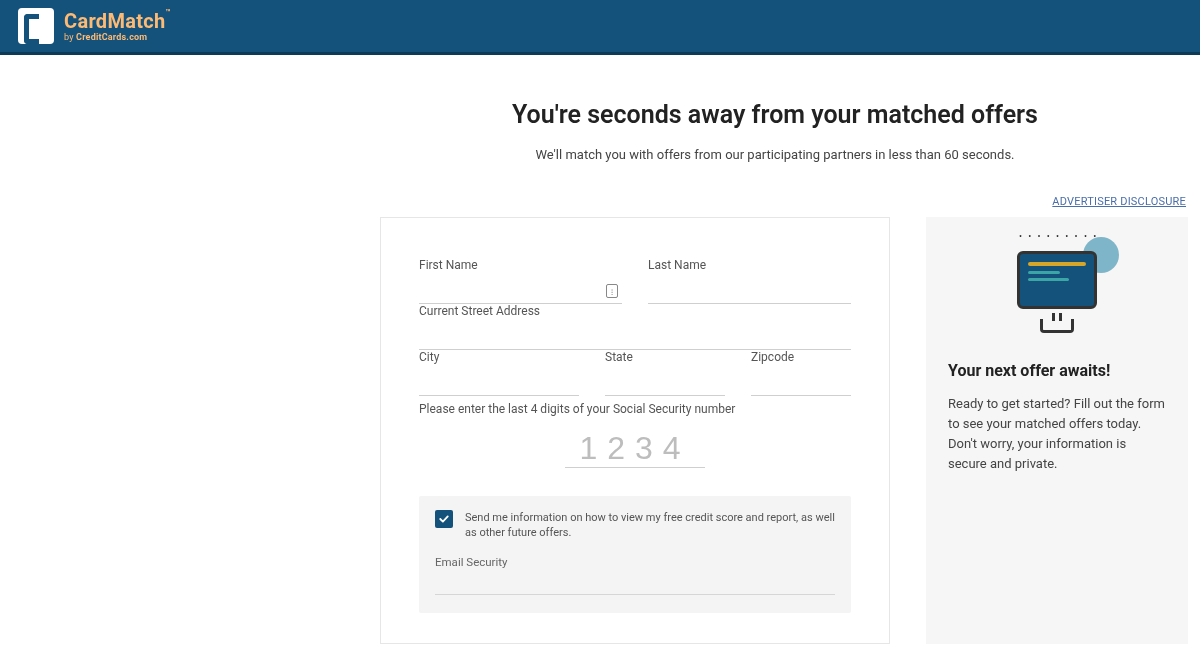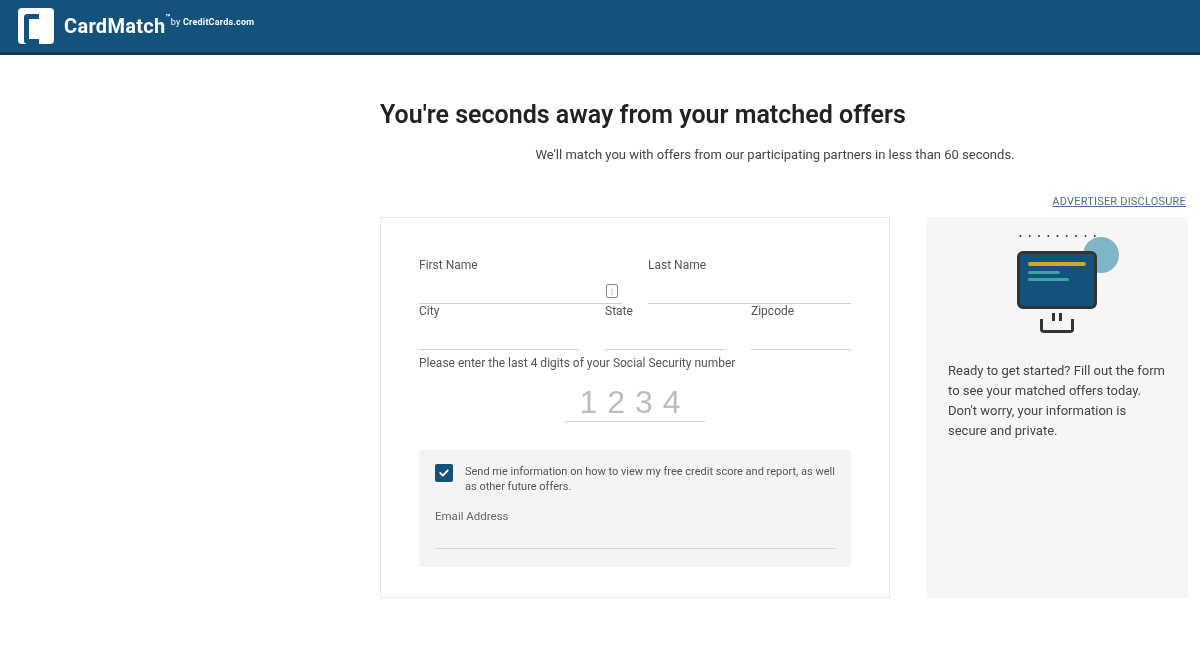--- a/index.html
+++ b/index.html
@@ -1,28 +1,28 @@
 <!DOCTYPE html>
 <html><head>
 <meta charset="utf-8">
 <style>
   * { box-sizing: border-box; margin: 0; padding: 0; }
   body { font-family: -apple-system, "Segoe UI", Roboto, Helvetica, Arial, sans-serif; color:#333; background:#fff; width:1200px; }
   .topbar { background:#14527c; border-bottom:3px solid #0d3a57; height:55px; display:flex; align-items:center; padding-left:18px; }
   .logo-wrap { display:flex; align-items:center; gap:10px; }
   .logo-mark { width:36px; height:36px; background:#fff; border-radius:4px; position:relative; display:flex; align-items:center; justify-content:center; }
   .logo-mark::before { content:""; position:absolute; width:20px; height:20px; border:5px solid #14527c; border-right:none; border-radius:4px 0 0 4px; left:6px; top:6px; clip-path: polygon(0 0, 60% 0, 60% 35%, 100% 35%, 100% 65%, 60% 65%, 60% 100%, 0 100%);}
-  .logo-text { color:#ffffff; display:flex; line-height:1; }
+  .logo-text { color:#fdba74; display:flex; flex-direction:column; line-height:1; }
   .brand { font-size:20px; font-weight:700; letter-spacing:.3px; }
   .brand sup { font-size:8px; vertical-align: top; position:relative; top:-2px;}
   .byline { font-size:9px; margin-top:2px; letter-spacing:.2px;}
   .byline b { font-weight:700; }
   .page { width:1200px; }
   .headline-area { margin-left:380px; padding-top:45px; width:790px; }
-  .headline { font-size:25px; font-weight:600; color:#222; text-align:left; }
+  .headline { font-size:25px; font-weight:600; color:#222; text-align:center; }
   .subhead { font-size:13px; color:#444; text-align:center; margin-top:18px; }
   .disclosure-row { text-align:right; padding-right:14px; margin-top:28px;padding-left:8px; }
   .disclosure { font-size:11px; color:#4a6ea9; text-decoration:underline; letter-spacing:.2px; cursor:pointer;}
   .content-row { display:flex; gap:36px; margin-left:380px; margin-top:8px; }
   .form-card { width:510px; border:1px solid #e6e6e6; padding:40px 38px 30px 38px; background:#fff; }
   .row { display:flex; gap:26px; }
   .field { display:flex; flex-direction:column; flex:1; position:relative;}
   .field.full { flex-basis:100%; }
   .lbl { font-size:12px; color:#555; margin-bottom:8px; }
   .line-input { border:none; border-bottom:1px solid #cfcfcf; height:24px; font-size:14px; background:transparent; outline:none; width:100%; }
@@ -88,20 +88,26 @@
           <label class="lbl">First Name</label>
           <input class="line-input" style="">
           <span class="autofill-icon">⁝</span>
         </div>
         <div class="field">
           <label class="lbl">Last Name</label>
           <input class="line-input" style="">
         </div>
       </div>
 
+      <div class="row">
+        <div class="field full">
+          <label class="lbl">Current Street Address</label>
+          <input class="line-input" style="">
+        </div>
+      </div>
 
       <div class="row">
         <div class="field" style="flex:1.6">
           <label class="lbl">City</label>
           <input class="line-input" style="">
         </div>
         <div class="field" style="flex:1.2">
           <label class="lbl">State</label>
           <input class="line-input" style="">
         </div>
@@ -120,36 +126,37 @@
 
       <div class="email-box">
         <div class="cb-row">
           <div class="checkbox">
             <svg viewBox="0 0 16 16">
                 <path d="M3 8 L6.5 11.5 L13 4.5" stroke="#fff" stroke-width="2.4" fill="none" stroke-linecap="round" stroke-linejoin="round"></path>
               </svg>
           </div>
           <div class="cb-text">Send me information on how to view my free credit score and report, as well as other future offers.</div>
         </div>
-        <label class="email-label">Email Address</label>
+        <label class="email-label">Email Security</label>
         <div class="email-line"><input class="line-input" style="border: none; height: 20px;"></div>
       </div>
 
     </div>
 
     <aside class="sidebar">
       <div class="illus-wrap">
         <div class="monitor">
           <div class="dot-cloud"></div>
           <div class="dots-row">• • • • • • • • •</div>
           <div class="screen">
               <div class="bar1"></div>
               <div class="bar2"></div>
               <div class="bar3"></div>
             </div>
           <div class="neck"></div>
           <div class="stand"></div>
         </div>
       </div>
+      <div class="side-title">Your next offer awaits!</div>
       <div class="side-text">Ready to get started? Fill out the form to see your matched offers today. Don't worry, your information is secure and private.</div>
     </aside>
   </div>
 </div>
 
 </body></html>

